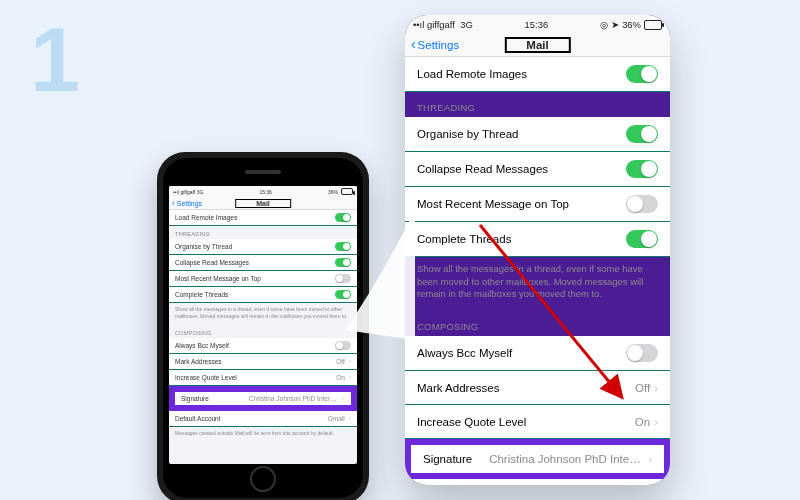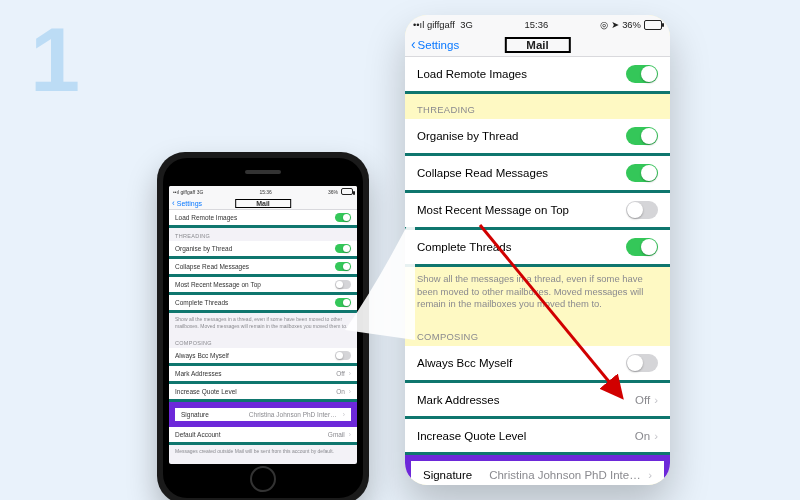--- a/index.html
+++ b/index.html
@@ -11,39 +11,39 @@
   .step-badge .word{font-size:28px;font-weight:700;color:#fff;margin-top:-18px;letter-spacing:2px}
 
   
   .phone-small{position:absolute;left:157px;top:152px;width:200px;height:340px;background:#1a1a1a;border-radius:28px;box-shadow:0 15px 30px rgba(0,0,0,.25);padding:6px}
   .phone-small .bezel{background:#000;border-radius:24px;width:100%;height:100%;padding:28px 6px 34px 6px;box-sizing:border-box;position:relative}
   .phone-small .speaker{position:absolute;top:12px;left:50%;transform:translateX(-50%);width:36px;height:4px;background:#333;border-radius:3px}
   .phone-small .home{position:absolute;bottom:6px;left:50%;transform:translateX(-50%);width:22px;height:22px;border:2px solid #333;border-radius:50%}
   .phone-small .screen{background:#f3f2f7;width:100%;height:100%;border-radius:2px;overflow:hidden;font-size:7px;color:#333}
 
   
-  .screen-large{position:absolute;left:405px;top:15px;width:265px;height:470px;background:#fef9c3;border-radius:22px;box-shadow:0 20px 40px rgba(0,0,0,.22);overflow:hidden;font-size:11.5px;color:#222}
+  .screen-large{position:absolute;left:405px;top:15px;width:265px;height:470px;background:#4c1d95;border-radius:22px;box-shadow:0 20px 40px rgba(0,0,0,.22);overflow:hidden;font-size:11.5px;color:#222}
 
   
   .statusbar{display:flex;align-items:center;justify-content:space-between;padding:4px 8px;background:#f8f8f9;font-size:.82em}
   .statusbar .center{font-weight:400}
   .statusbar .right{display:flex;align-items:center;gap:3px}
   .battery{width:16px;height:8px;border:1px solid #222;border-radius:2px;position:relative}
   .battery::after{content:"";position:absolute;right:-3px;top:2px;width:2px;height:4px;background:#222;border-radius:1px}
   .battery .fill{background:#222;height:100%;width:36%}
 
   .navbar{display:flex;align-items:center;padding:4px 6px;border-bottom:1px solid #d9d9dd;background:#f8f8f9}
   .navbar .back{color:#0b79ff;display:flex;align-items:center;gap:2px;font-weight:500}
   .navbar .back .chev{font-size:1.2em;line-height:1}
   .navbar .title{position:absolute;left:50%;transform:translateX(-50%);font-weight:700}
   .redbox{border:2px solid #000000;padding:0 20px}
 
   .section-head{color:#8a8a8f;font-size:.82em;padding:10px 12px 4px;letter-spacing:.3px;text-transform:uppercase}
   .section-foot{color:#8a8a8f;font-size:.82em;padding:6px 12px 10px;line-height:1.35}
-  .row{background:#fff;display:flex;align-items:center;justify-content:space-between;padding:8px 12px;border-bottom:3px solid #0f766e;min-height:17px;position:relative}
+  .row{background:#fff;display:flex;align-items:center;justify-content:space-between;padding:8px 12px;border-bottom:1px solid #0f766e;min-height:17px;position:relative}
   .row:last-child{border-bottom:none}
   .row .label{color:#000}
   .row .val{color:#8a8a8f;display:flex;gap:4px}
   .row .chev-r{color:#c4c4c9}
   .row.hl{border:6px solid #6d28d9;box-sizing:border-box}
 
   .toggle{width:32px;height:18px;border-radius:10px;background:#d5d5d8;position:relative}
   .toggle.on{background:#34c759}
   .toggle .knob{width:16px;height:16px;background:#fff;border-radius:50%;position:absolute;top:1px;left:1px;box-shadow:0 1px 2px rgba(0,0,0,.3)}
   .toggle.on .knob{left:auto;right:1px}

